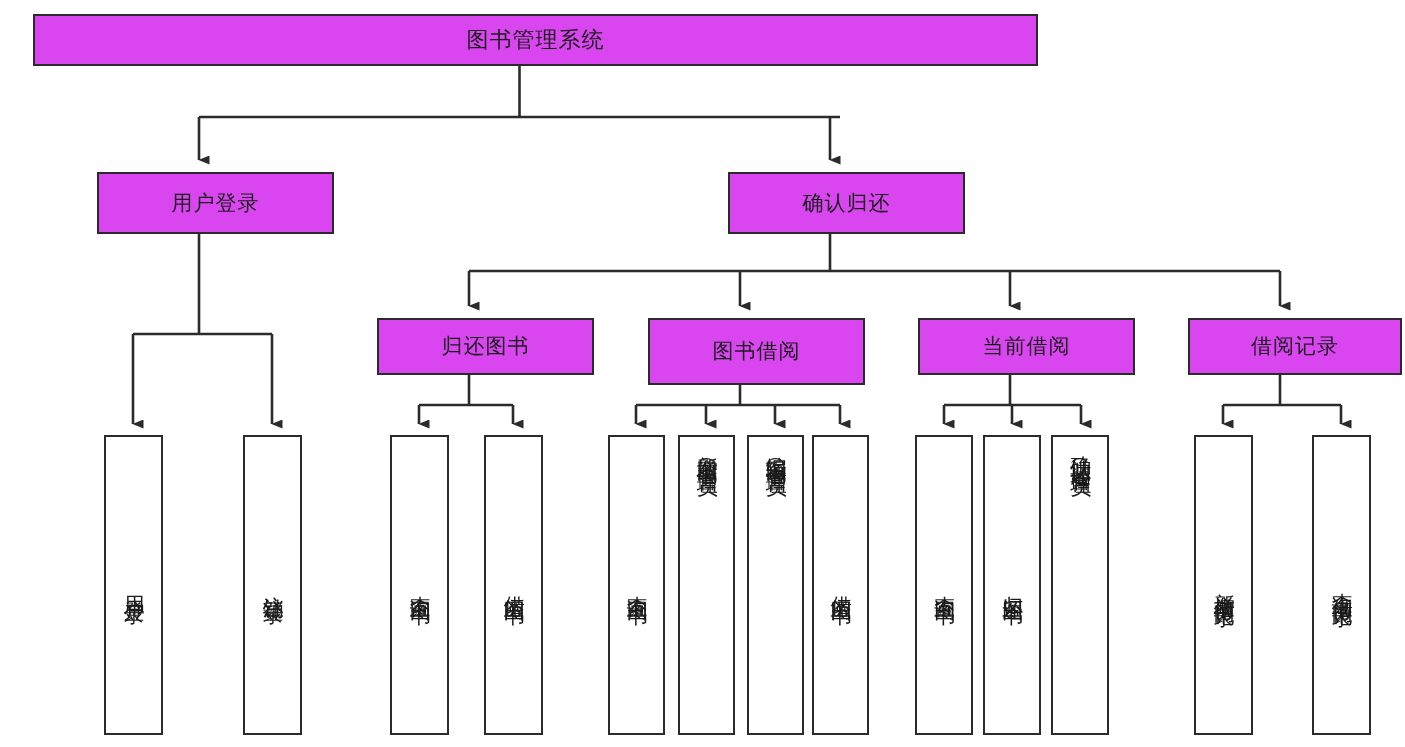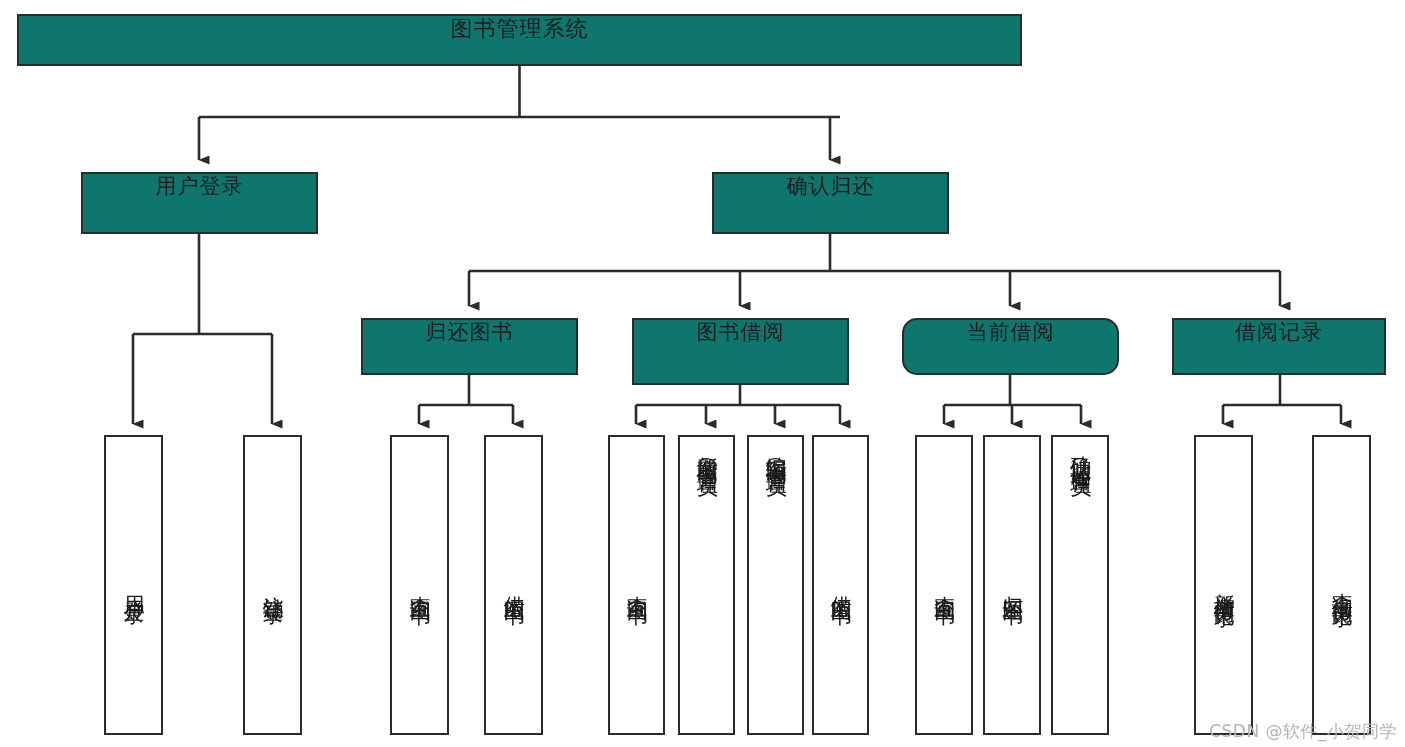--- a/index.html
+++ b/index.html
@@ -17,24 +17,26 @@
   svg.wires{
     position:absolute;
     left:0; top:0;
     width:1405px;
     height:747px;
     pointer-events:none;
   }
   .node{
     position:absolute;
     box-sizing:border-box;
-    background:#0f766e;
+    background:#d946ef;
     border:2.5px solid #2b2b2b;
     display:flex;
+    align-items:center;
     justify-content:center;
+    margin-left:16px;
   }
   .node .label{
     font-size:21px;
     line-height:1.16;
     letter-spacing:1px;
     color:#1a1a1a;
     white-space:nowrap;
   }
   .node.root .label{font-size:22px;}
   .leaf{
@@ -133,21 +135,21 @@
   <div class="node" style="left:712px;top:172px;width:237px;height:62px;">
     <span class="label">确认归还</span>
   </div>
 
   <div class="node" style="left:361px;top:318px;width:217px;height:57px;">
     <span class="label">归还图书</span>
   </div>
   <div class="node" style="left:632px;top:318px;width:217px;height:67px;">
     <span class="label">图书借阅</span>
   </div>
-  <div class="node" style="left:902px;top:318px;width:217px;height:57px;border-radius:15px;">
+  <div class="node" style="left:902px;top:318px;width:217px;height:57px;">
     <span class="label">当前借阅</span>
   </div>
   <div class="node" style="left:1172px;top:318px;width:214px;height:57px;">
     <span class="label">借阅记录</span>
   </div>
 
   <div class="leaf center" style="left:104px;top:435px;width:59px;height:300px;">
     <span class="vlabel">用户登录</span>
   </div>
   <div class="leaf center" style="left:243px;top:435px;width:59px;height:300px;">
@@ -184,14 +186,13 @@
     <span class="vlabel">确认归还（管理员）</span>
   </div>
 
   <div class="leaf center" style="left:1194px;top:435px;width:59px;height:300px;">
     <span class="vlabel">新增借阅记录</span>
   </div>
   <div class="leaf center" style="left:1312px;top:435px;width:59px;height:300px;">
     <span class="vlabel">查询借阅记录</span>
   </div>
 
-  <div id="watermark">CSDN @软件_小贺同学</div>
 </div>
 
 </body></html>

